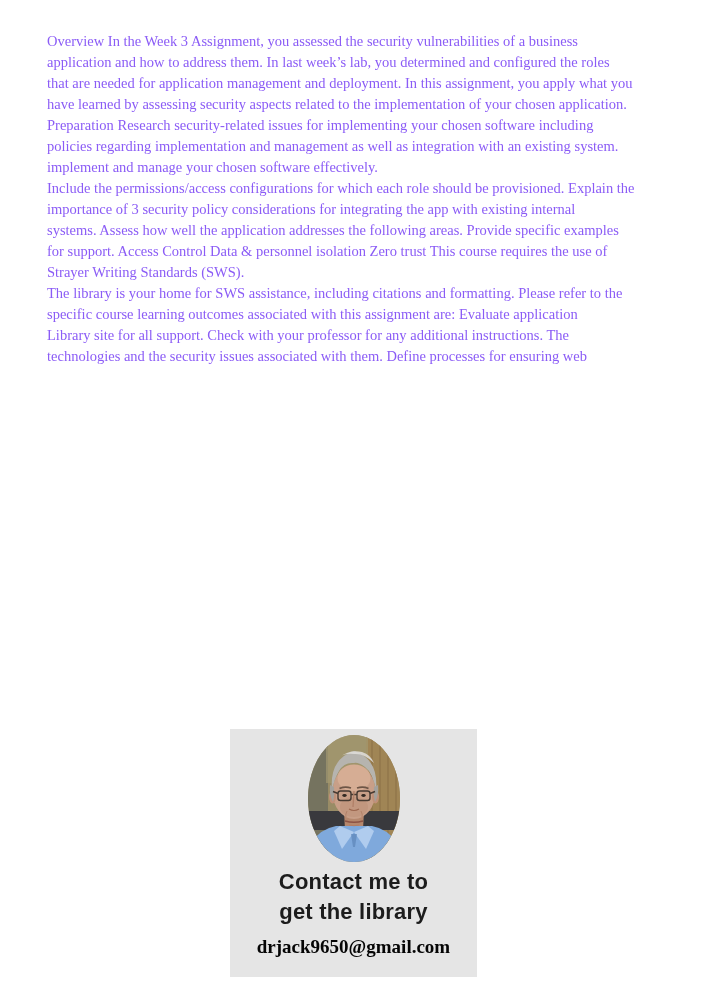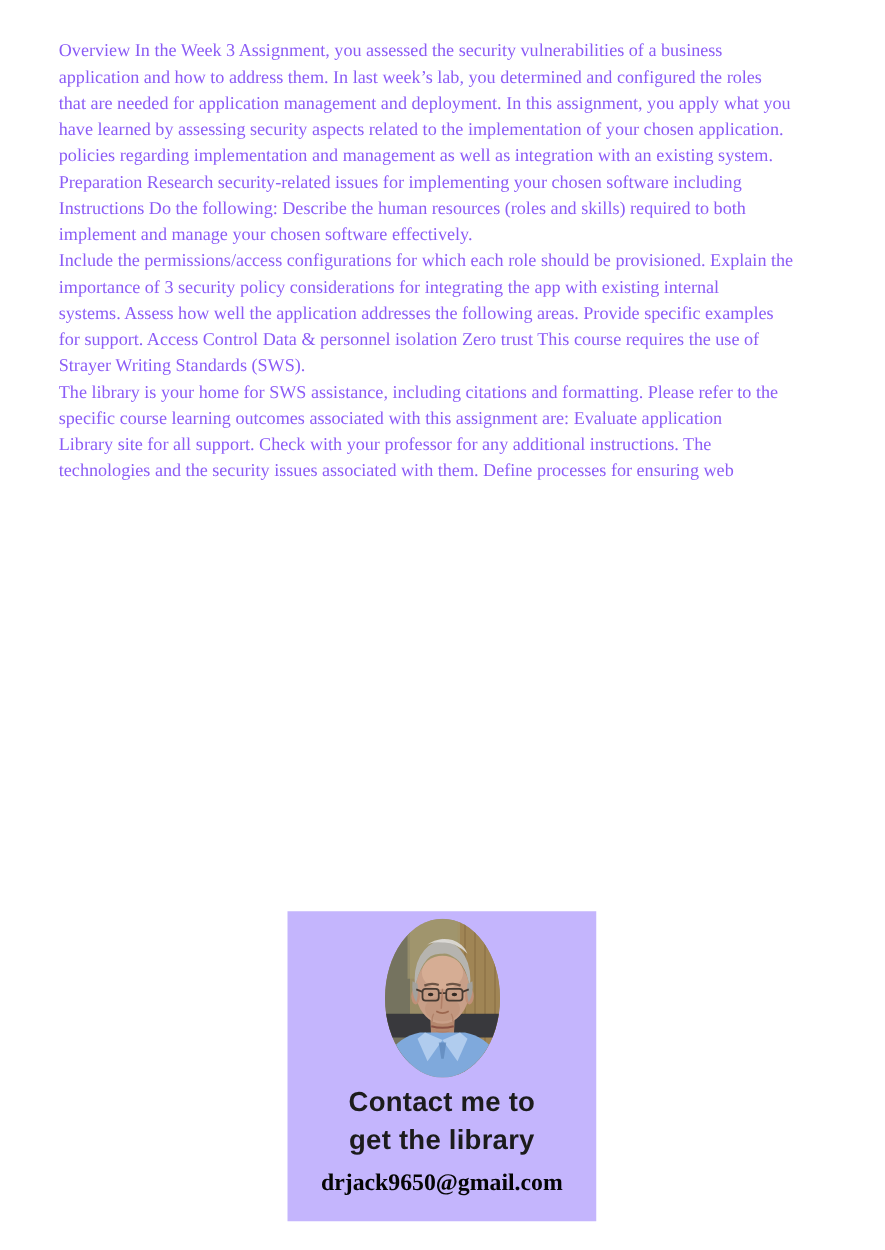--- a/index.html
+++ b/index.html
@@ -38,41 +38,40 @@
 <body>
 
 <div class="page">
 
   <div class="doc">
     <div class="para">
         <div class="line">Overview In the Week 3 Assignment, you assessed the security vulnerabilities of a business</div>
         <div class="line">application and how to address them. In last week’s lab, you determined and configured the roles</div>
         <div class="line">that are needed for application management and deployment. In this assignment, you apply what you</div>
         <div class="line">have learned by assessing security aspects related to the implementation of your chosen application.</div>
+        <div class="line">Preparation Research security-related issues for implementing your chosen software including</div>
         <div class="line">policies regarding implementation and management as well as integration with an existing system.</div>
-        <div class="line">Preparation Research security-related issues for implementing your chosen software including</div>
-        <div class="line">Instructions Do the following: Describe the human resources (roles and skills) required to both</div>
         <div class="line">implement and manage your chosen software effectively.</div>
       </div>
     <div class="para">
         <div class="line">Include the permissions/access configurations for which each role should be provisioned. Explain the</div>
         <div class="line">importance of 3 security policy considerations for integrating the app with existing internal</div>
         <div class="line">systems. Assess how well the application addresses the following areas. Provide specific examples</div>
         <div class="line">for support. Access Control Data &amp; personnel isolation Zero trust This course requires the use of</div>
         <div class="line">Strayer Writing Standards (SWS).</div>
       </div>
     <div class="para">
         <div class="line">The library is your home for SWS assistance, including citations and formatting. Please refer to the</div>
         <div class="line">specific course learning outcomes associated with this assignment are: Evaluate application</div>
         <div class="line">Library site for all support. Check with your professor for any additional instructions. The</div>
         <div class="line">technologies and the security issues associated with them. Define processes for ensuring web</div>
       </div>
   </div>
 
-  <div class="promo" style="background: #c4b5fd;">
+  <div class="promo" style="background: #e5e5e5;">
 
     <div class="portrait">
       <svg viewBox="0 0 92 127" xmlns="http://www.w3.org/2000/svg">
         <defs>
           <clipPath id="ovalClip">
               <ellipse cx="46" cy="63.5" rx="46" ry="63.5"></ellipse>
             </clipPath>
         </defs>
         <g clip-path="url(#ovalClip)">
 

